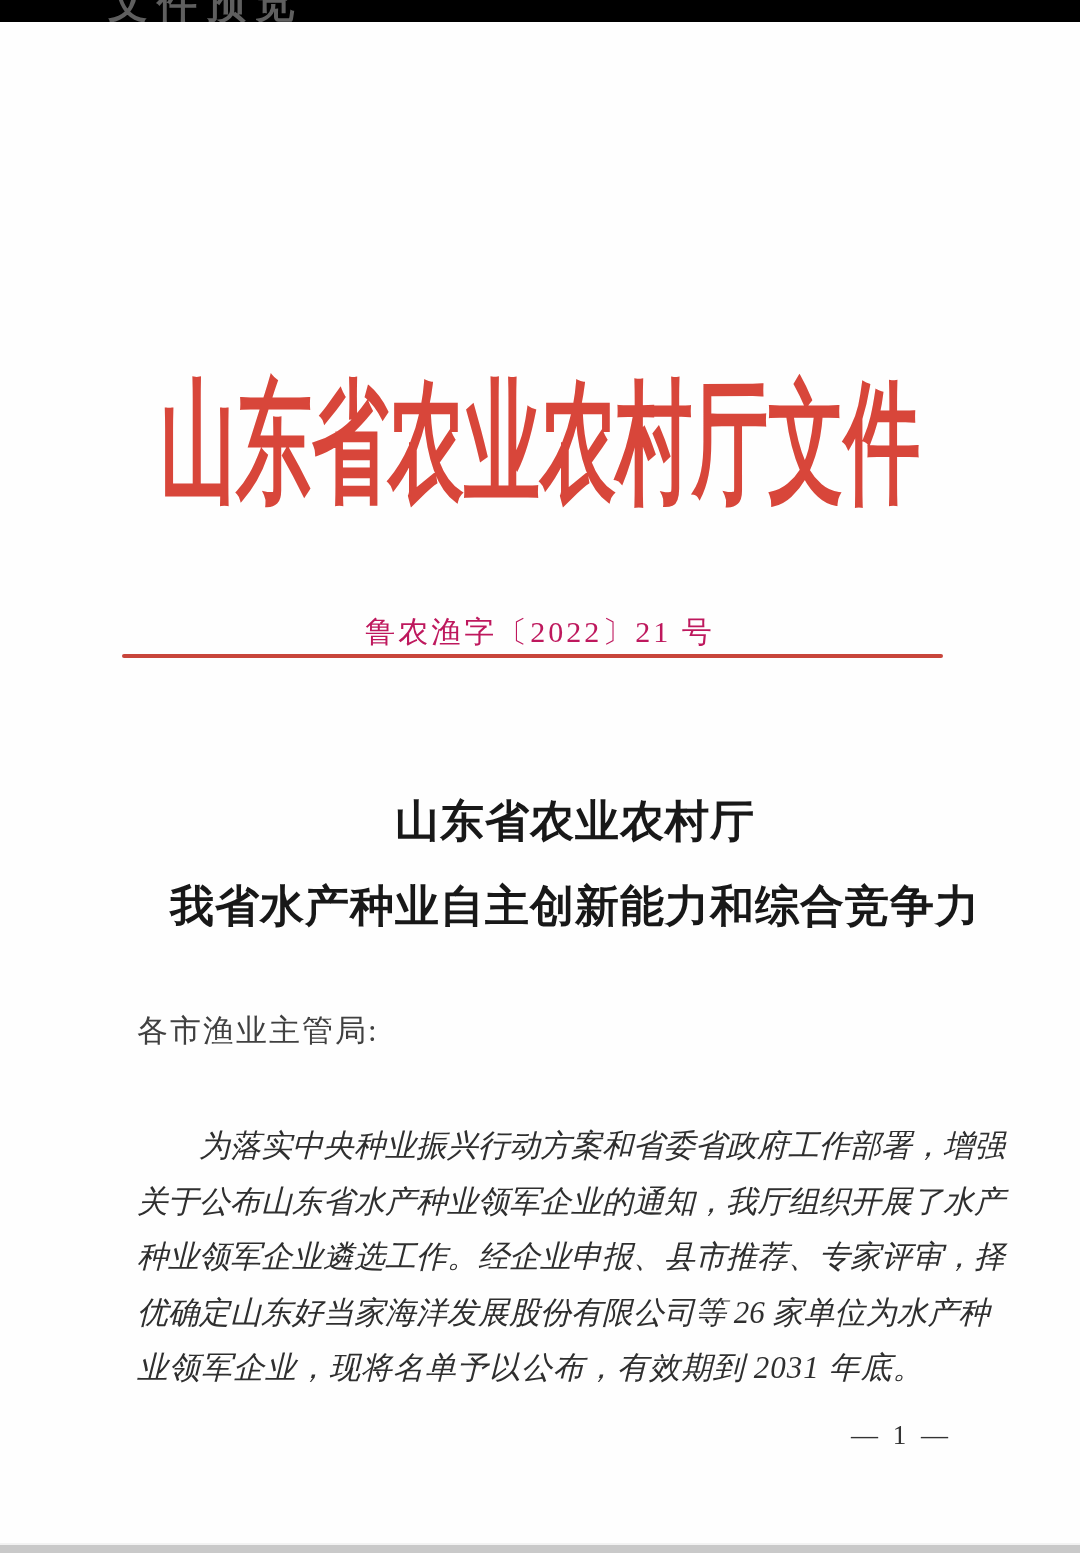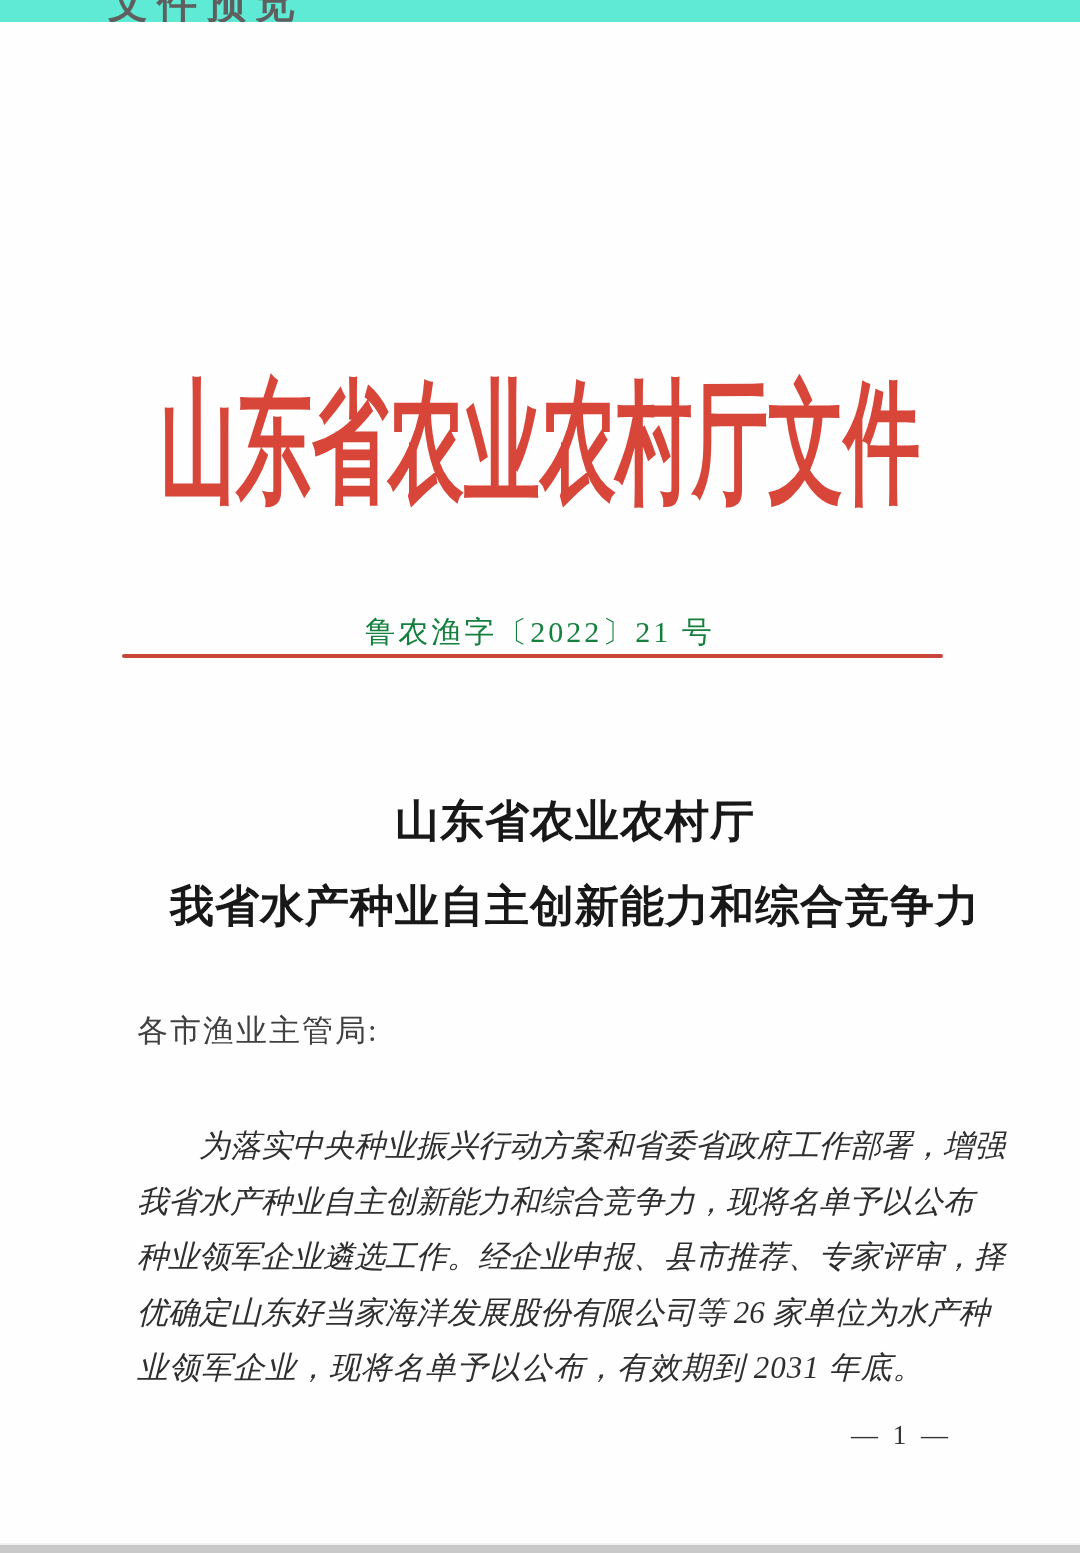--- a/index.html
+++ b/index.html
@@ -13,21 +13,21 @@
     width: 1080px;
     height: 1553px;
     background: #fefefe;
     overflow: hidden;
   }
   
   .top-bar {
     position: absolute;
     top: 0; left: 0;
     width: 100%; height: 22px;
-    background: #5eead4;
+    background: #000000;
     overflow: hidden;
   }
   .top-bar .clipped-title {
     position: absolute;
     left: 108px;
     top: -24px;
     font-size: 40px;
     font-weight: bold;
     letter-spacing: 9px;
     color: #5f5f5f;
@@ -59,21 +59,21 @@
     transform-origin: center;
     white-space: nowrap;
   }
   .doc-number {
     position: absolute;
     top: 612px; left: 0;
     width: 100%;
     text-align: center;
     font-size: 30px;
     letter-spacing: 3px;
-    color: #15803d;
+    color: #be185d;
   }
   .red-rule {
     position: absolute;
     top: 654px;
     left: 122px;
     width: 821px;
     height: 4px;
     border-radius: 2px;
   }
   
@@ -144,21 +144,21 @@
 
   <div class="red-rule" style="background-color: rgb(200, 69, 59);"></div>
 
   <div class="doc-title line1">山东省农业农村厅</div>
   <div class="doc-title line2">我省水产种业自主创新能力和综合竞争力</div>
 
   <div class="salutation">各市渔业主管局:</div>
 
   <div class="body-para">
     <div class="pline first">为落实中央种业振兴行动方案和省委省政府工作部署，增强</div>
-    <div class="pline">我省水产种业自主创新能力和综合竞争力，现将名单予以公布</div>
+    <div class="pline">关于公布山东省水产种业领军企业的通知，我厅组织开展了水产</div>
     <div class="pline">种业领军企业遴选工作。经企业申报、县市推荐、专家评审，择</div>
     <div class="pline">优确定山东好当家海洋发展股份有限公司等 26 家单位为水产种</div>
     <div class="pline last">业领军企业，现将名单予以公布，有效期到 2031 年底。</div>
   </div>
 
   <div class="page-number">— 1 —</div>
 
   <div class="bottom-bar"></div>
 
 </div>

